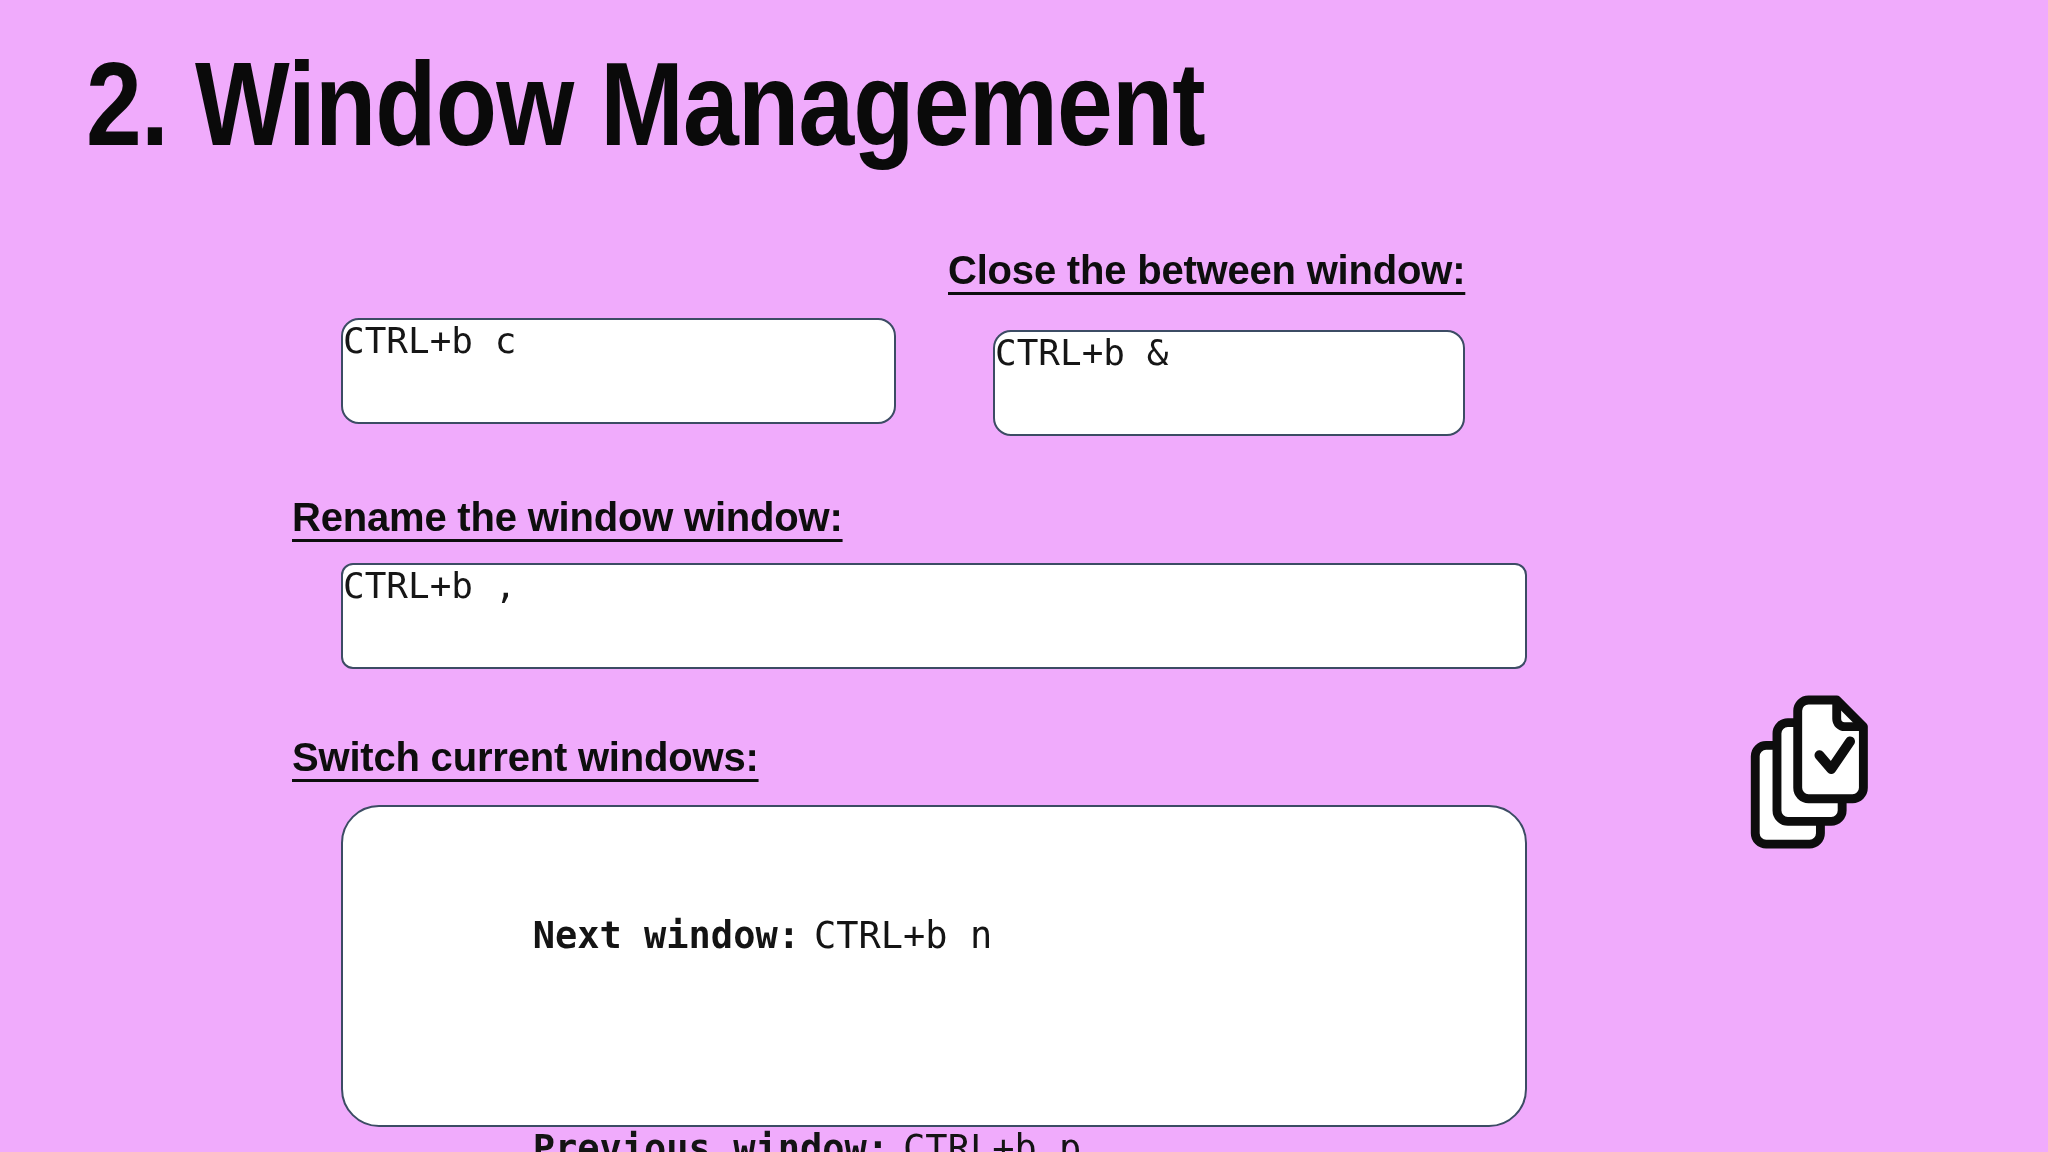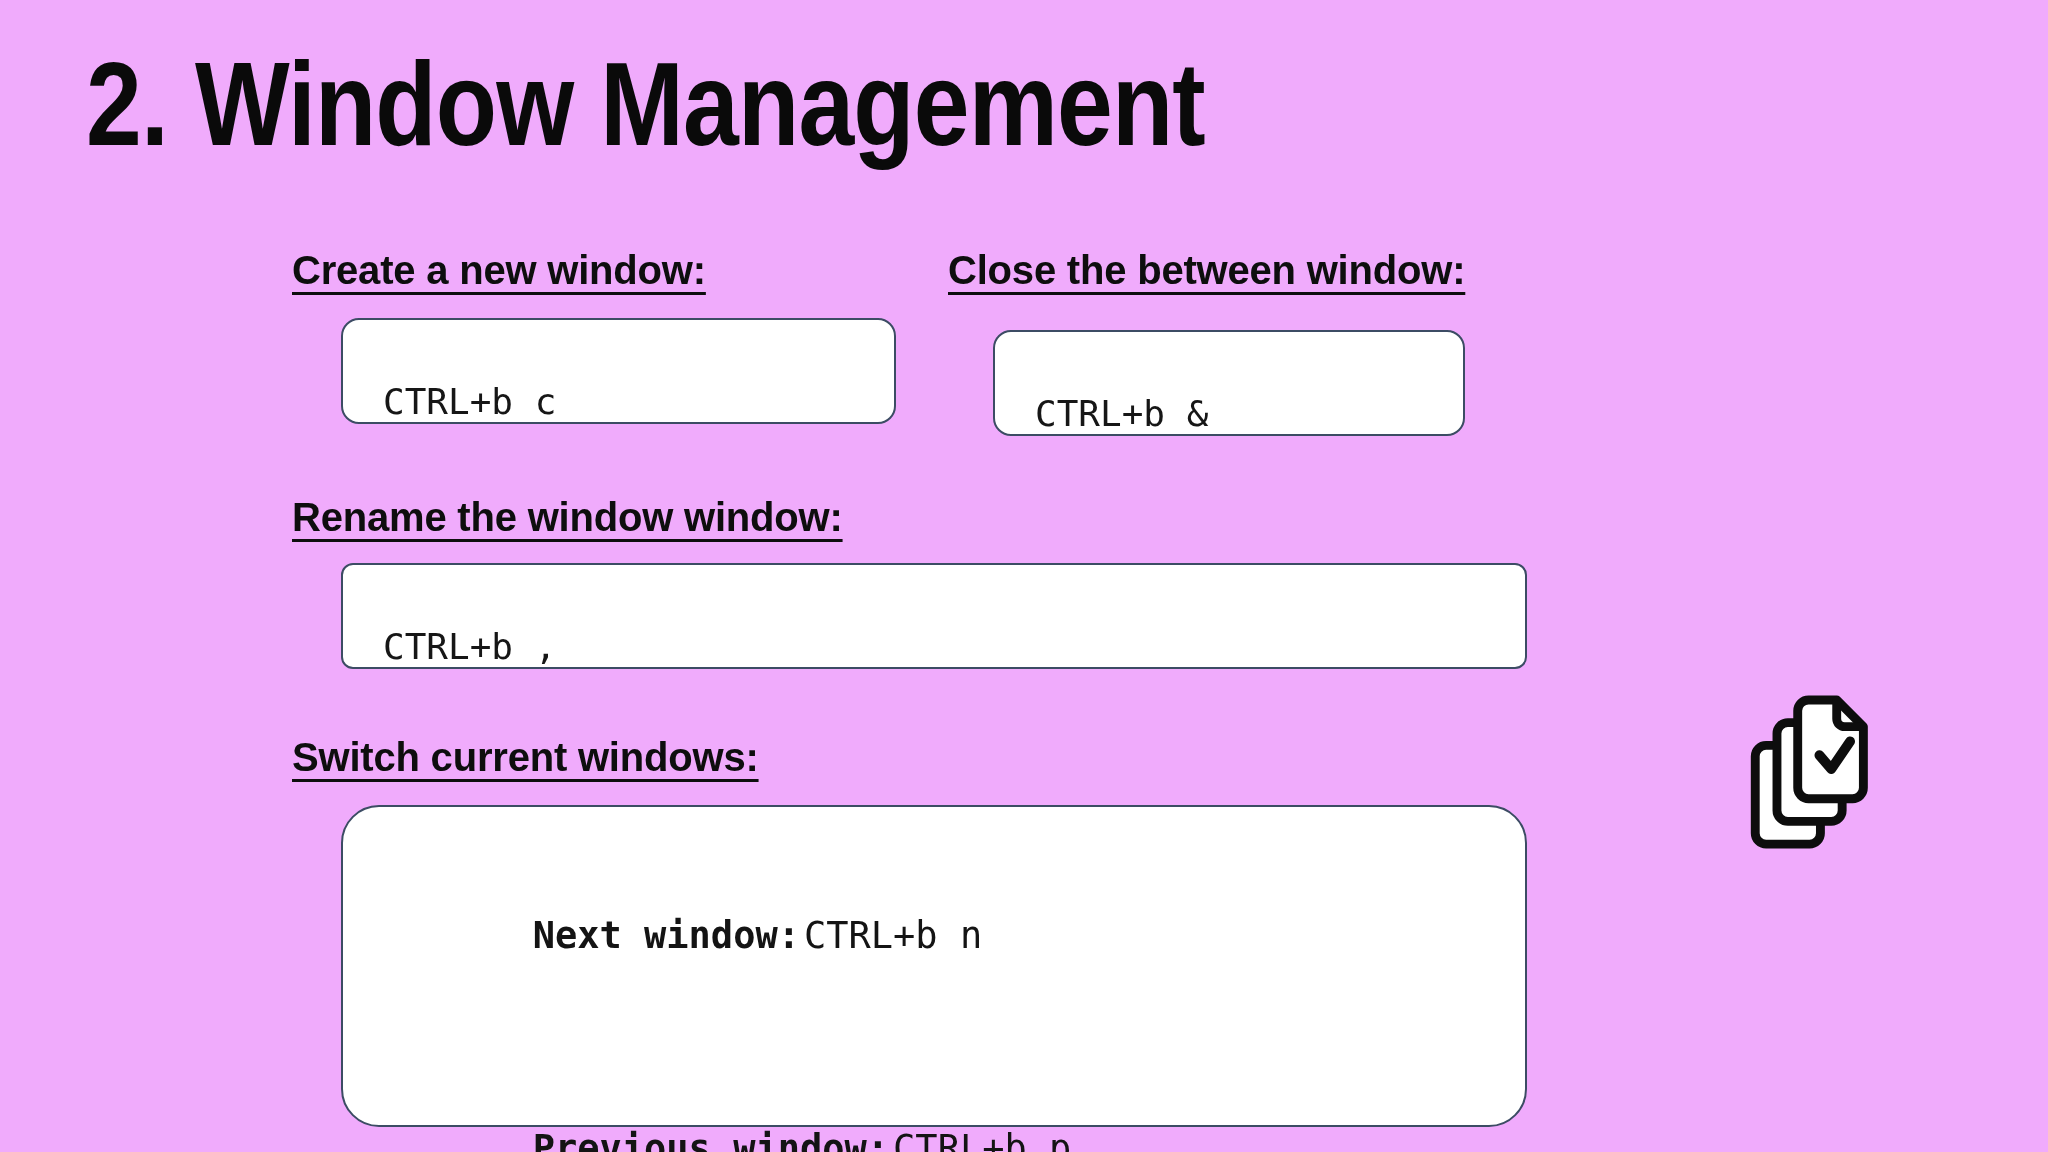--- a/index.html
+++ b/index.html
@@ -36,22 +36,21 @@
     letter-spacing: -0.2px;
     white-space: nowrap;
   }
   .kbd-box {
     position: absolute;
     box-sizing: border-box;
     border: 2.5px solid #3c4c64;
     border-radius: 18px;
     background: #ffffff;
     display: flex;
-    align-items: flex-end;
-    padding-left: 40px;
+    align-items: flex-start;
   }
   .kbd-box .keys {
     font-family: "DejaVu Sans Mono", monospace;
     font-size: 36px;
     color: #161616;
     white-space: pre;
   }
   .kbd-box-large {
     position: absolute;
     box-sizing: border-box;
@@ -61,35 +60,34 @@
     padding: 22px 0 0 56px;
   }
   .kbd-line {
     font-family: "DejaVu Sans Mono", monospace;
     font-size: 37px;
     line-height: 71px;
     color: #141414;
     white-space: pre;
   }
   .kbd-line .action { font-weight: 700; }
-  .kbd-line .keys { font-weight: 400; margin-left: 4px; }
+  .kbd-line .keys { font-weight: 400; margin-left: 14px; }
   .doc-icon {
     position: absolute;
     left: 1747px; top: 695px;
     width: 135px; height: 158px;
   }
 </style>
 </head>
 <body>
 
 <div class="slide">
 
   <div class="title">2. Window Management</div>
 
-  <div class="section-label" style="left:292px; top:248px;">Create a new window:</div>
   <div class="section-label" style="left:948px; top:248px;">Close the between window:</div>
 
   <div class="kbd-box" style="left:341px; top:318px; width:555px; height:106px;">
     <span class="keys">CTRL+b c</span>
   </div>
   <div class="kbd-box" style="left:993px; top:318px; width:472px; height:106px;margin-top:12px;">
     <span class="keys">CTRL+b &amp;</span>
   </div>
 
   <div class="section-label" style="left:292px; top:495px;">Rename the window window:</div>

